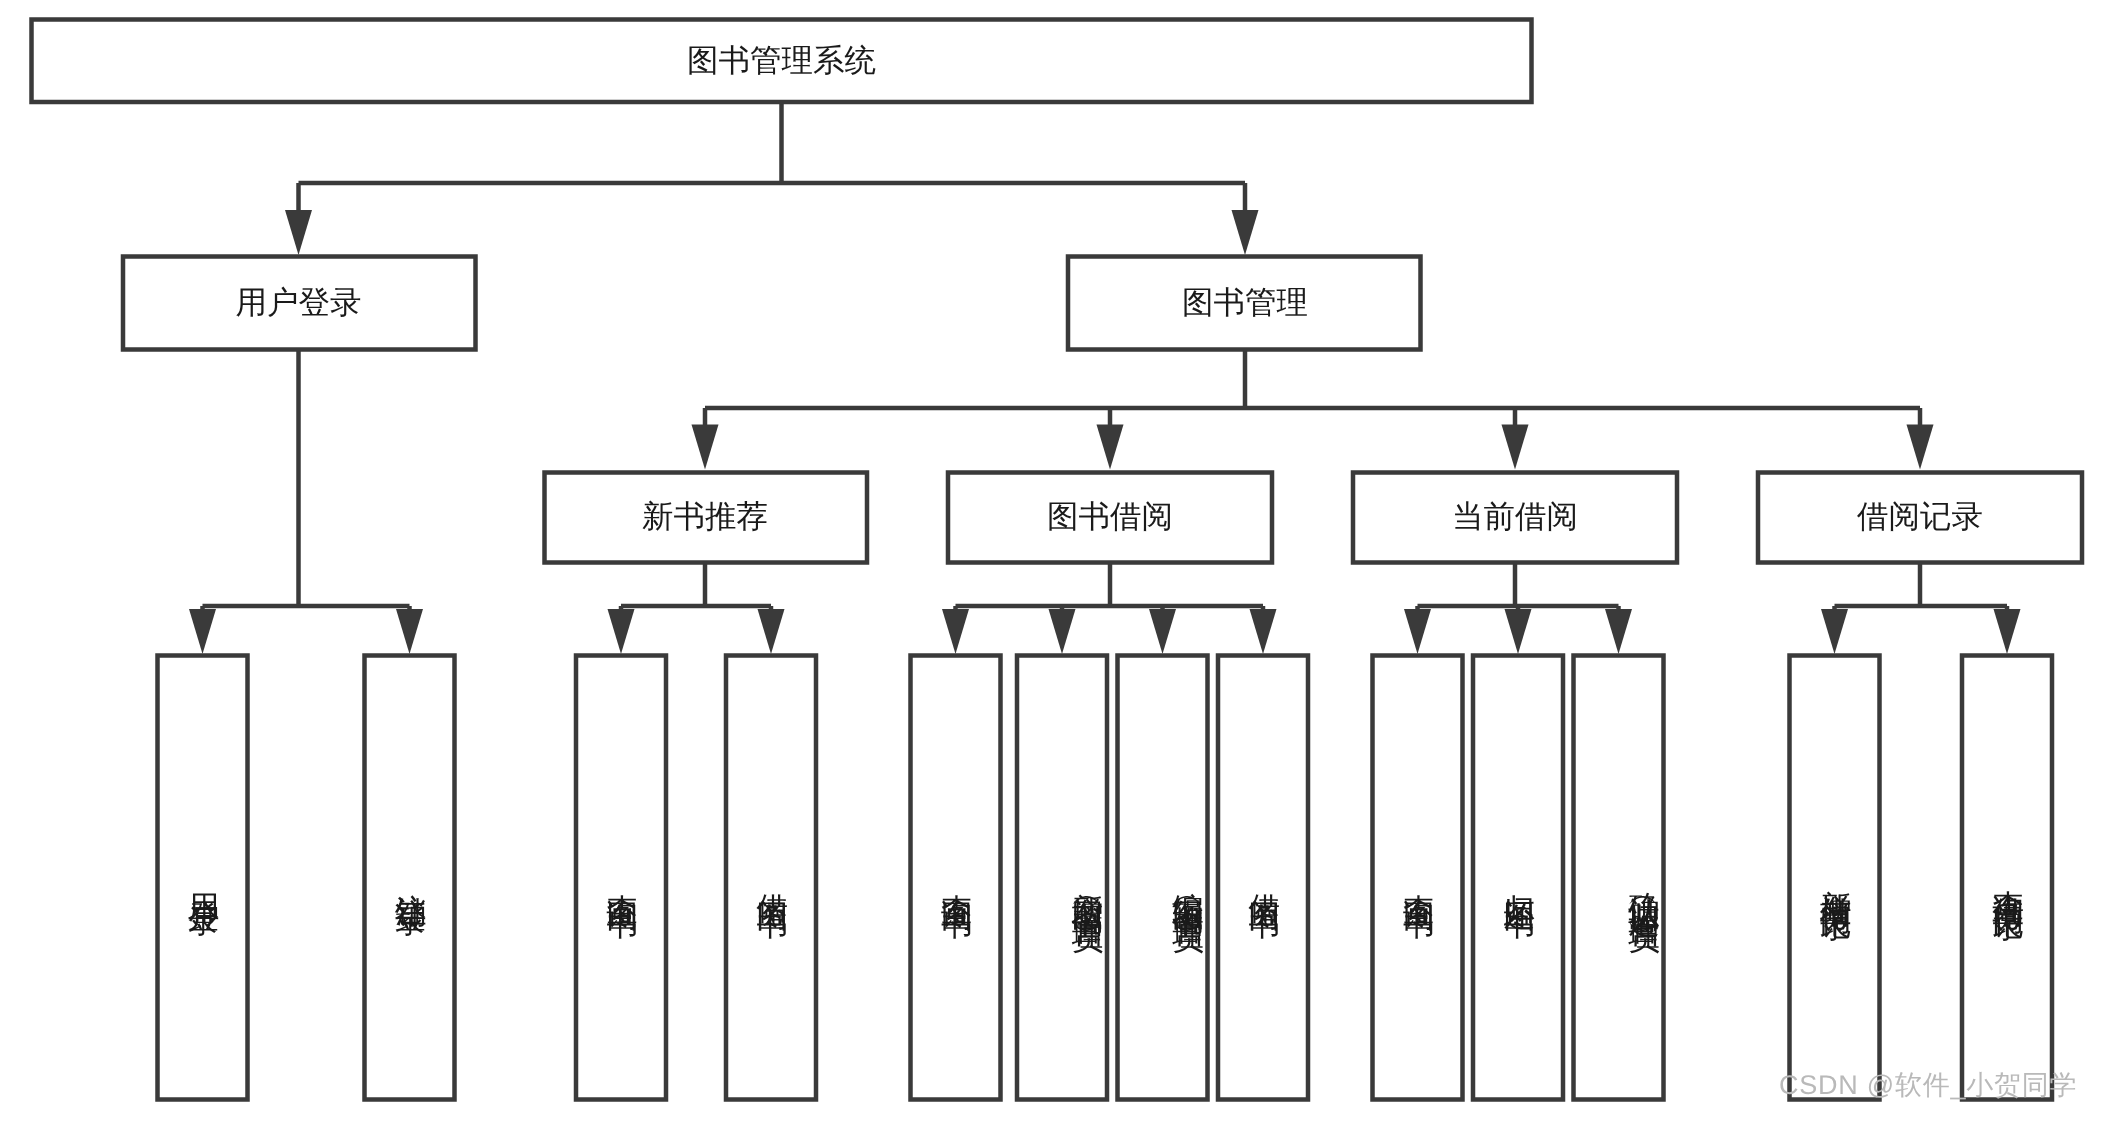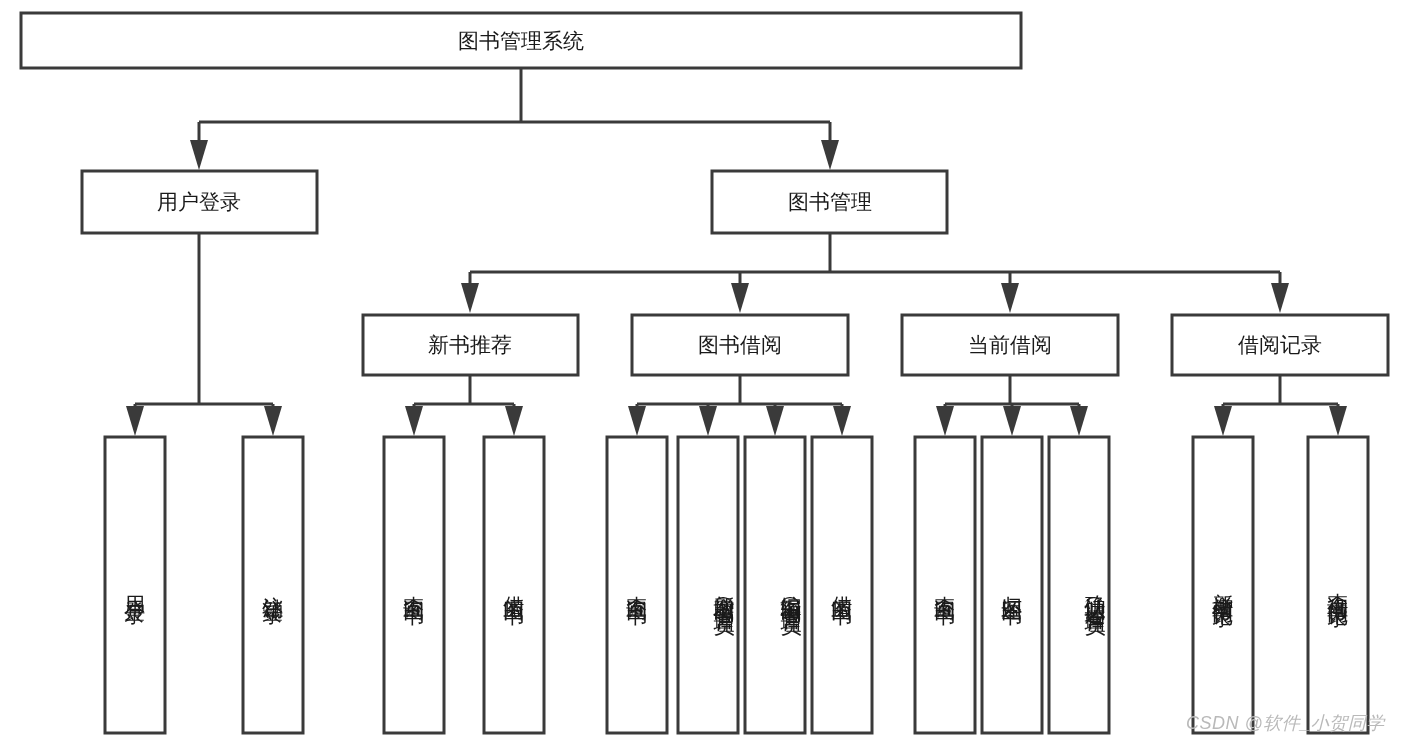--- a/index.html
+++ b/index.html
@@ -67,21 +67,20 @@
   }
   .watermark {
     position: absolute;
     left: 1186px;
     top: 711px;
     font-family: "Liberation Sans", "DejaVu Sans", sans-serif;
     font-size: 18px;
     color: #b9b9b9;
     white-space: nowrap;
     letter-spacing: 0.5px;
-    font-style: italic;
   }
 </style>
 </head>
 <body>
 
 <div id="diagram-root">
 
   <svg class="flow" viewBox="0 0 1405 747" xmlns="http://www.w3.org/2000/svg">
 
     <g>

